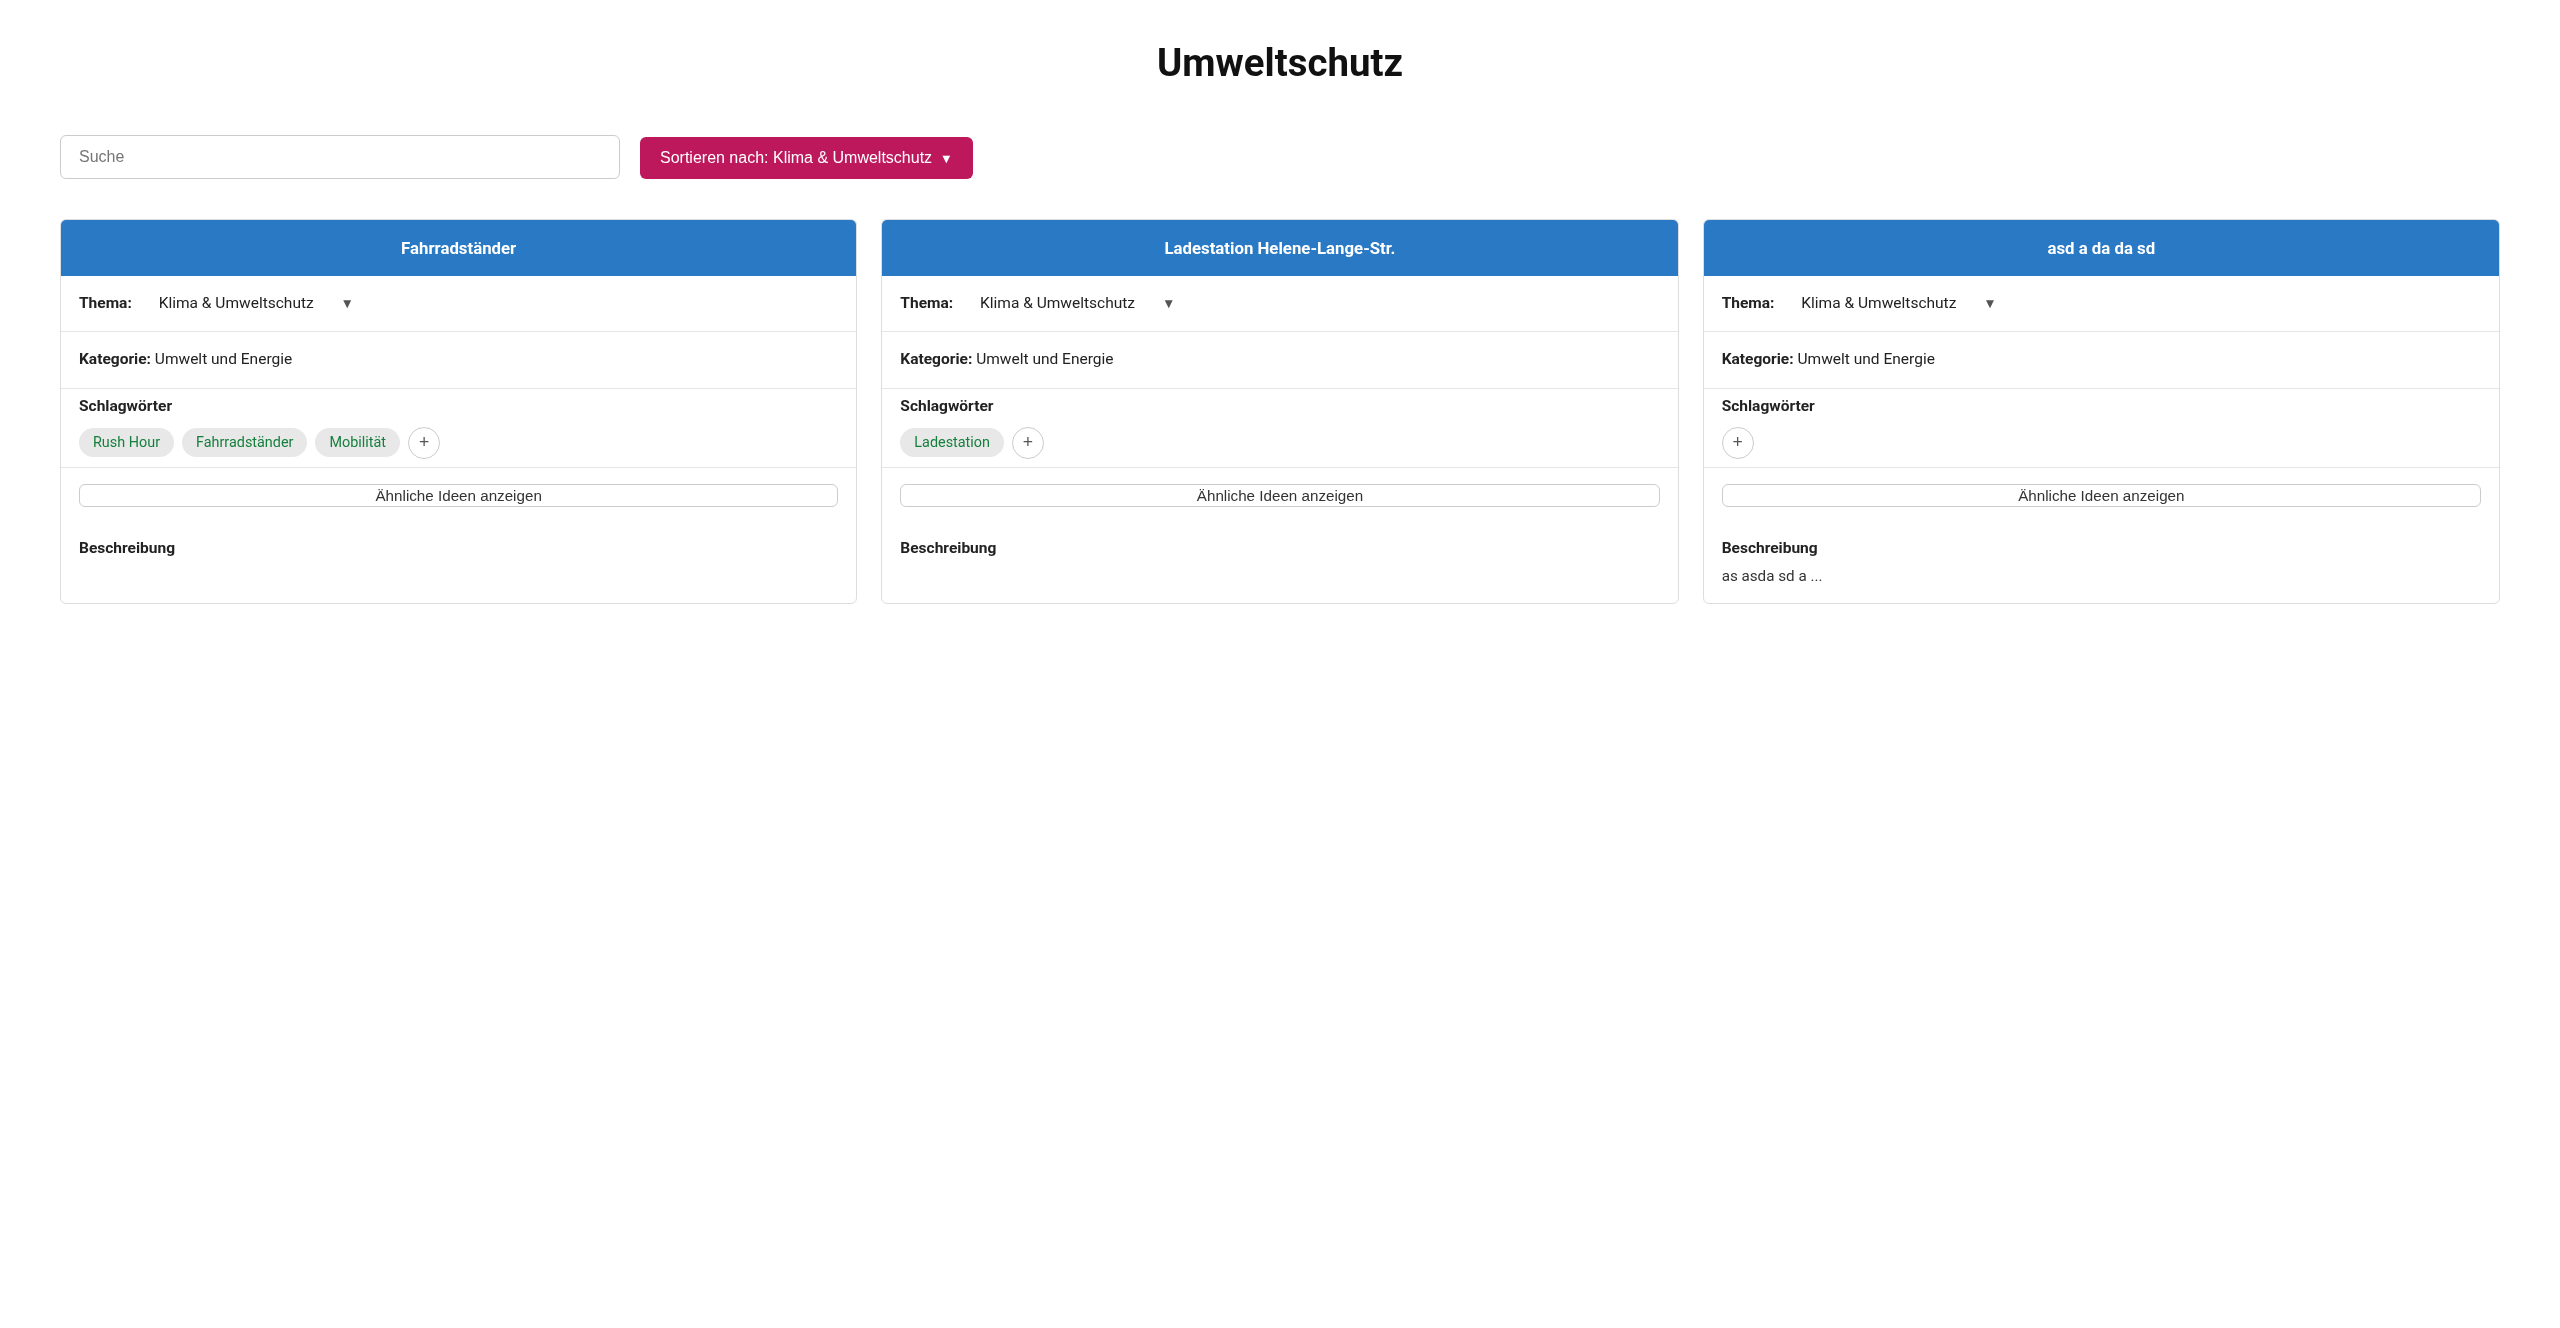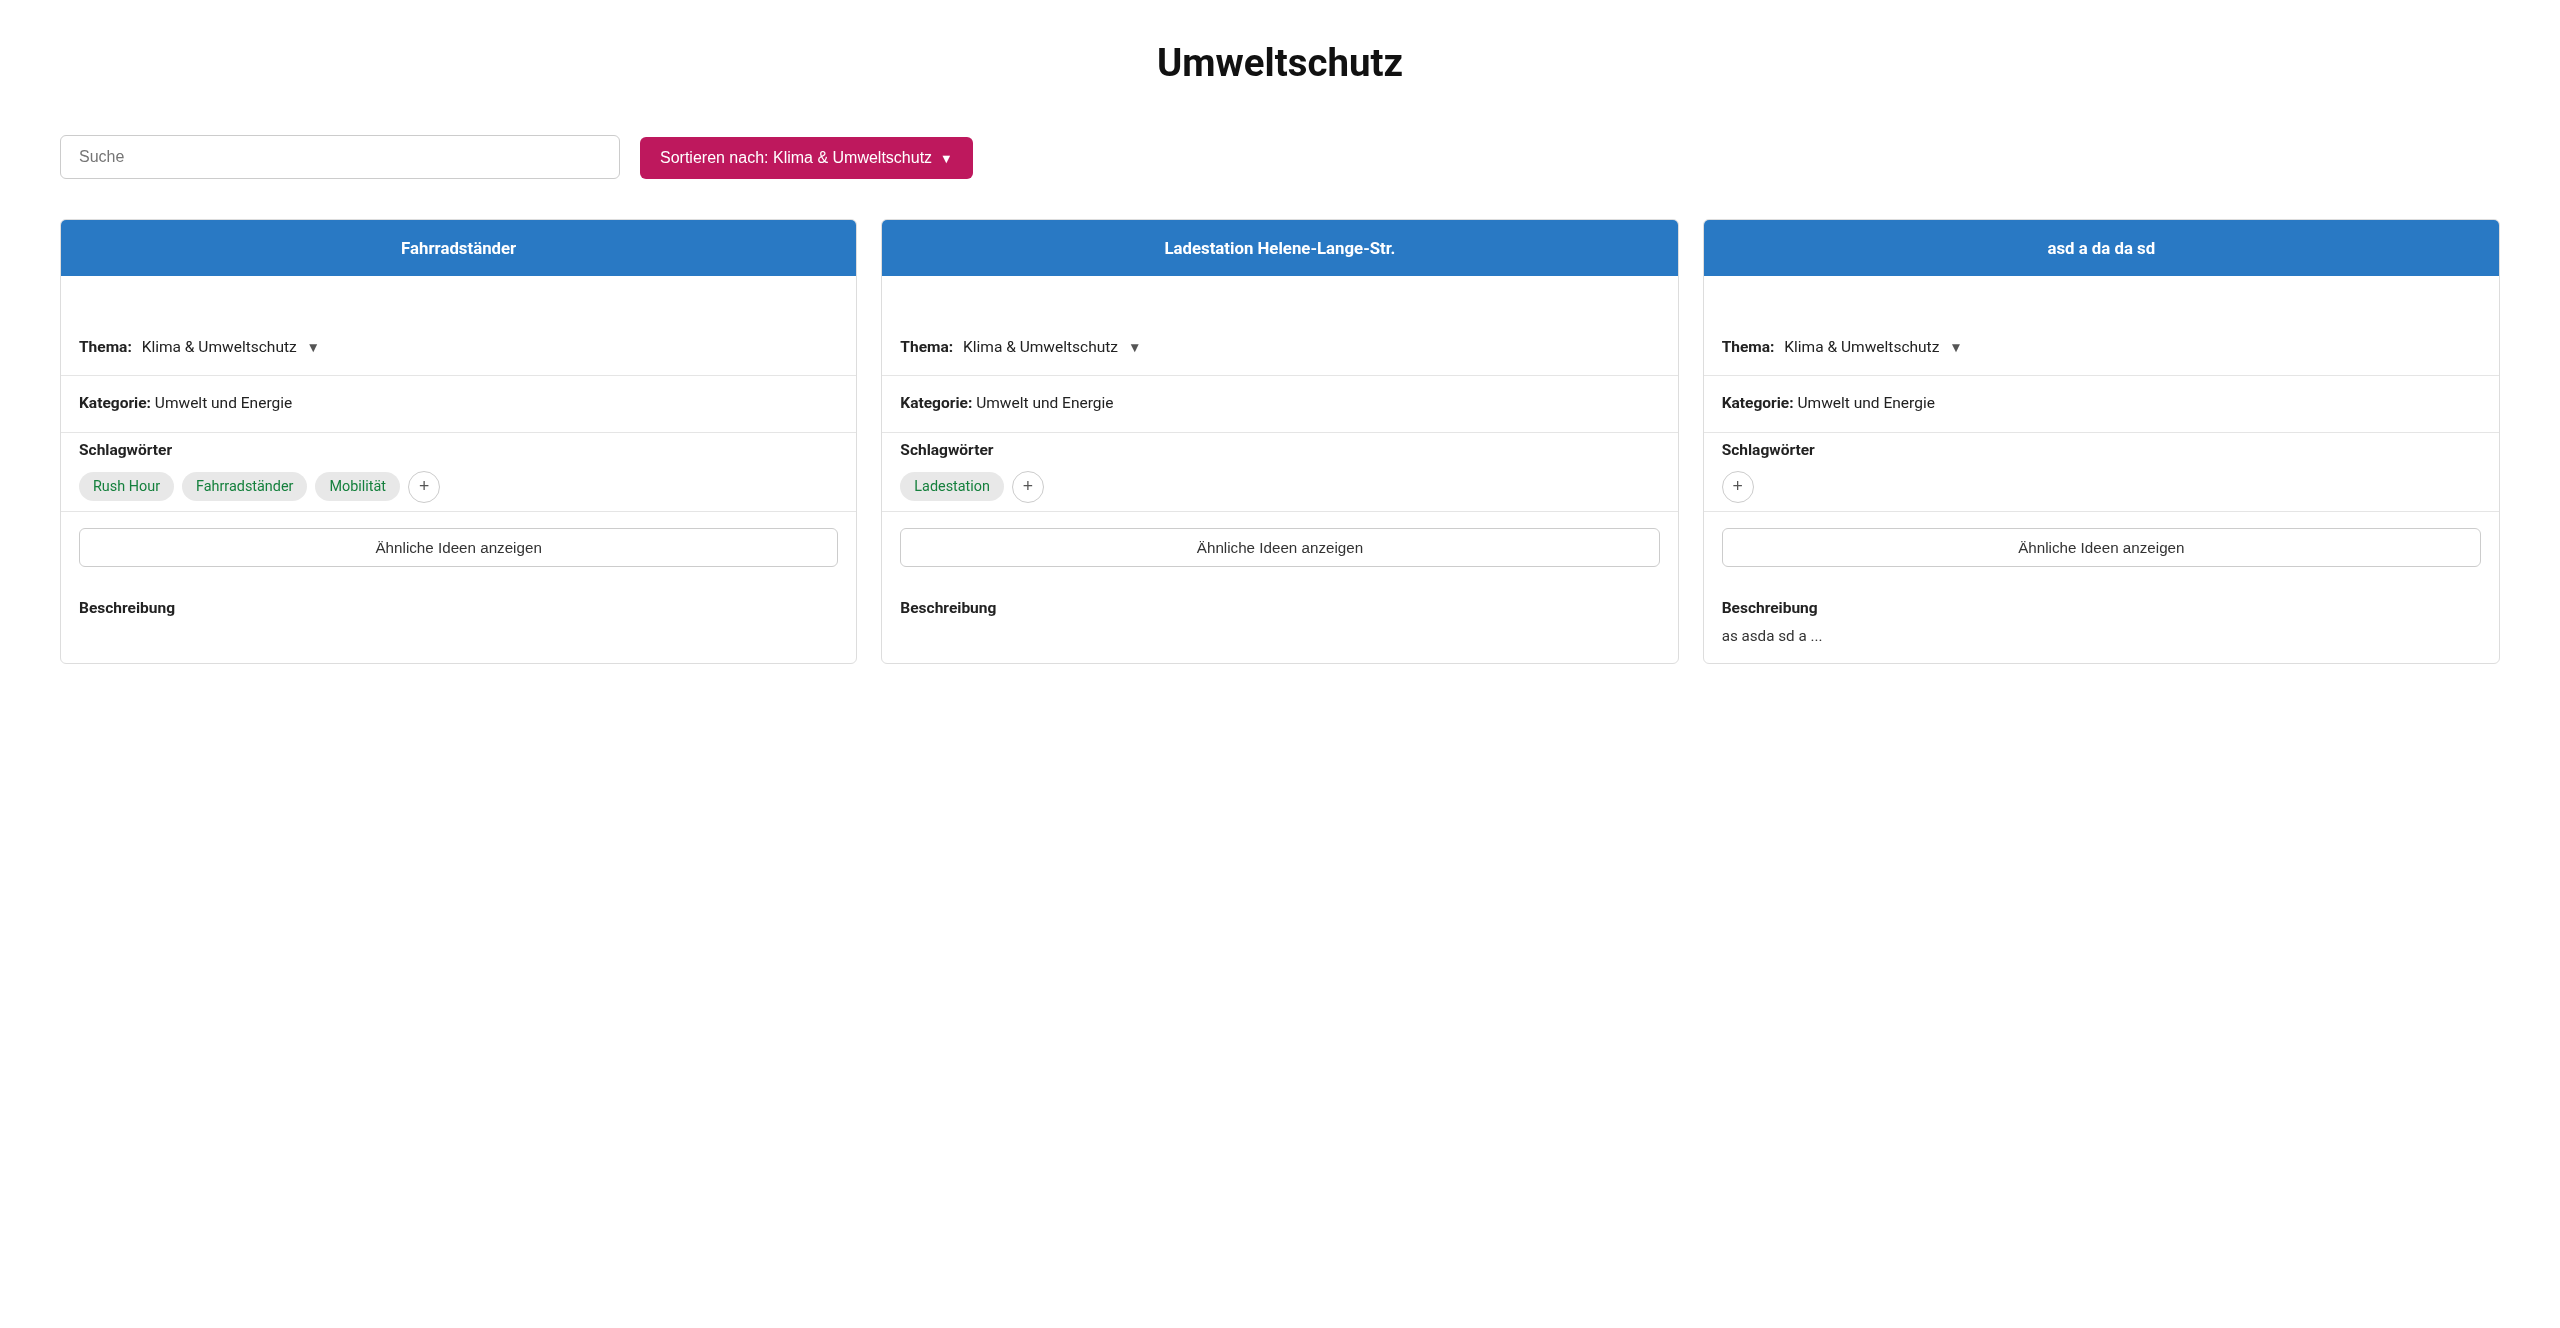--- a/index.html
+++ b/index.html
@@ -91,22 +91,21 @@
       border-bottom: none;
     }
 
     .card-row .label {
       font-weight: 700;
     }
 
     .thema-row {
       display: flex;
       align-items: center;
-      gap: 6px;
-      margin-top: 44px;
+      gap: 23px;
     }
 
     .thema-row .chevron {
       font-size: 0.85rem;
       color: #555;
     }
 
     .schlagworter-section {
       padding: 8px 18px;
       border-bottom: 1px solid #e5e5e5;
@@ -144,21 +143,21 @@
       justify-content: center;
       font-size: 1.1rem;
       cursor: pointer;
       color: #555;
     }
 
     .similar-btn {
       display: block;
       width: calc(100% - 36px);
       margin: 16px 18px;
-      padding: 10px 16px;
+      padding: 2px 16px;
       border: 1px solid #ccc;
       border-radius: 6px;
       background: #fff;
       font-size: 0.95rem;
       cursor: pointer;
       text-align: center;
       color: #333;
     }
 
     .beschreibung-section {

